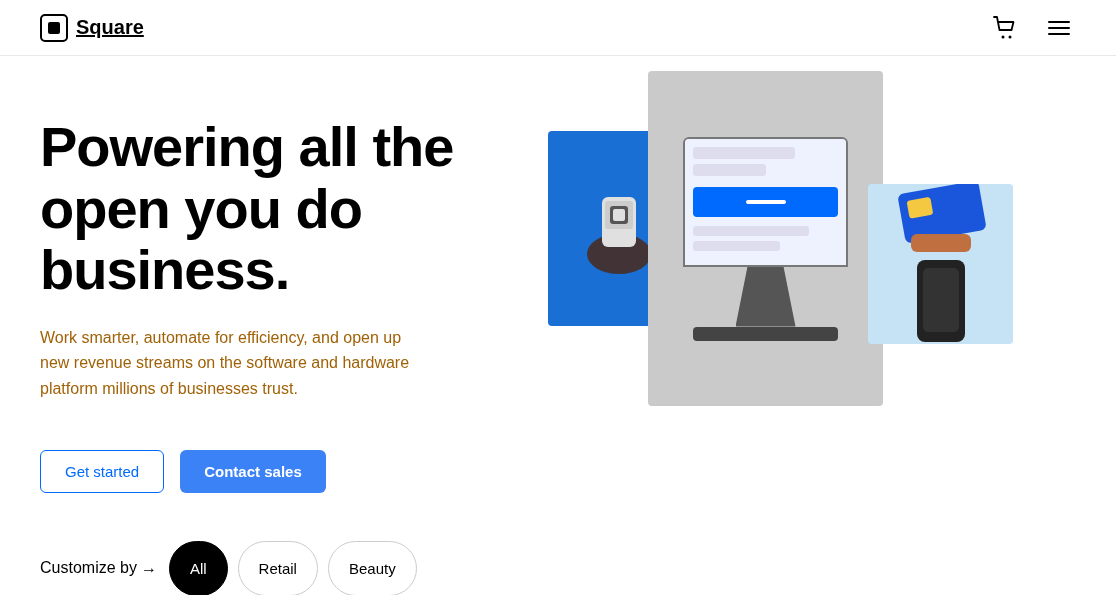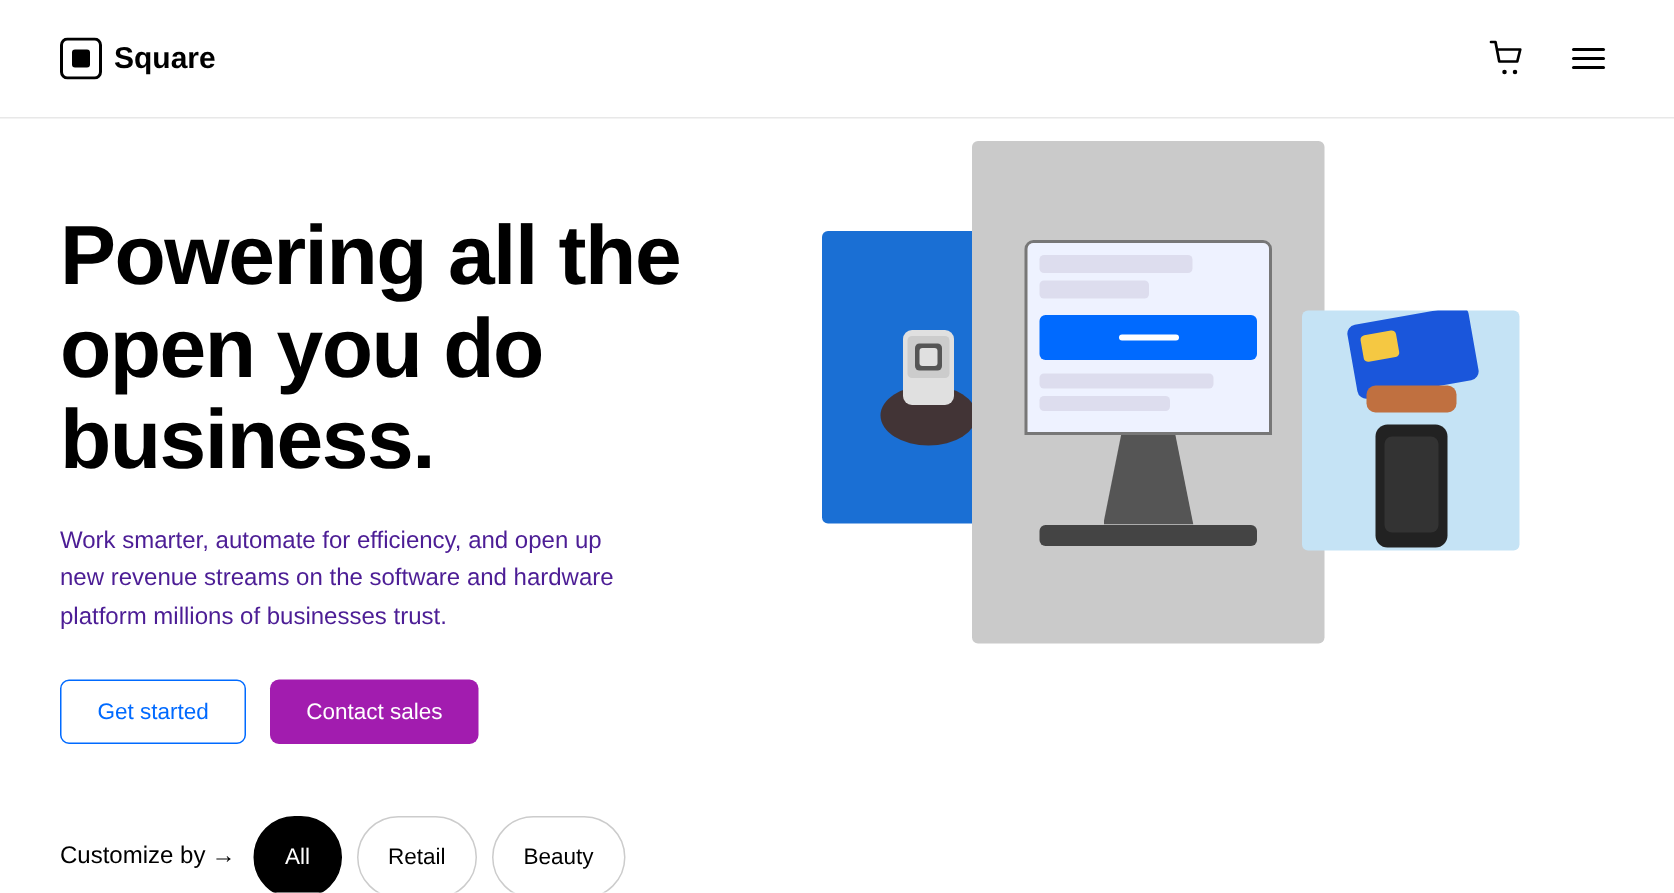--- a/index.html
+++ b/index.html
@@ -16,22 +16,23 @@
       overflow: hidden;
       position: relative;
     }
 
     
     header {
       display: flex;
       align-items: center;
       justify-content: space-between;
       padding: 0 40px;
-      height: 79px;
+      height: 56px;
       border-bottom: 1px solid #e8e8e8;
+      text-decoration: underline;
     }
 
     .logo-area {
       display: flex;
       align-items: center;
       gap: 8px;
     }
 
     .logo-text {
       font-size: 20px;
@@ -74,24 +75,24 @@
       font-size: 56px;
       font-weight: 700;
       line-height: 1.1;
       color: #000;
       letter-spacing: -1px;
       margin-bottom: 24px;
     }
 
     .hero-description {
       font-size: 16px;
-      color: #4c1d95;
+      color: #a16207;
       line-height: 1.6;
       max-width: 380px;
-      margin-bottom: 28px;
+      margin-bottom: 48px;
     }
 
     .cta-buttons {
       display: flex;
       gap: 16px;
       margin-bottom: 48px;
     }
 
     .btn-outline {
       padding: 12px 24px;
@@ -100,24 +101,24 @@
       color: #006aff;
       font-size: 15px;
       font-weight: 400;
       border-radius: 6px;
       cursor: pointer;
     }
 
     .btn-solid {
       padding: 12px 24px;
       border: none;
-      background: #a21caf;
+      background: #3b82f6;
       color: #fff;
       font-size: 15px;
-      font-weight: 400;
+      font-weight: 700;
       border-radius: 6px;
       cursor: pointer;
     }
 
     .customize-section {
       display: flex;
       align-items: center;
       gap: 12px;
     }
 

